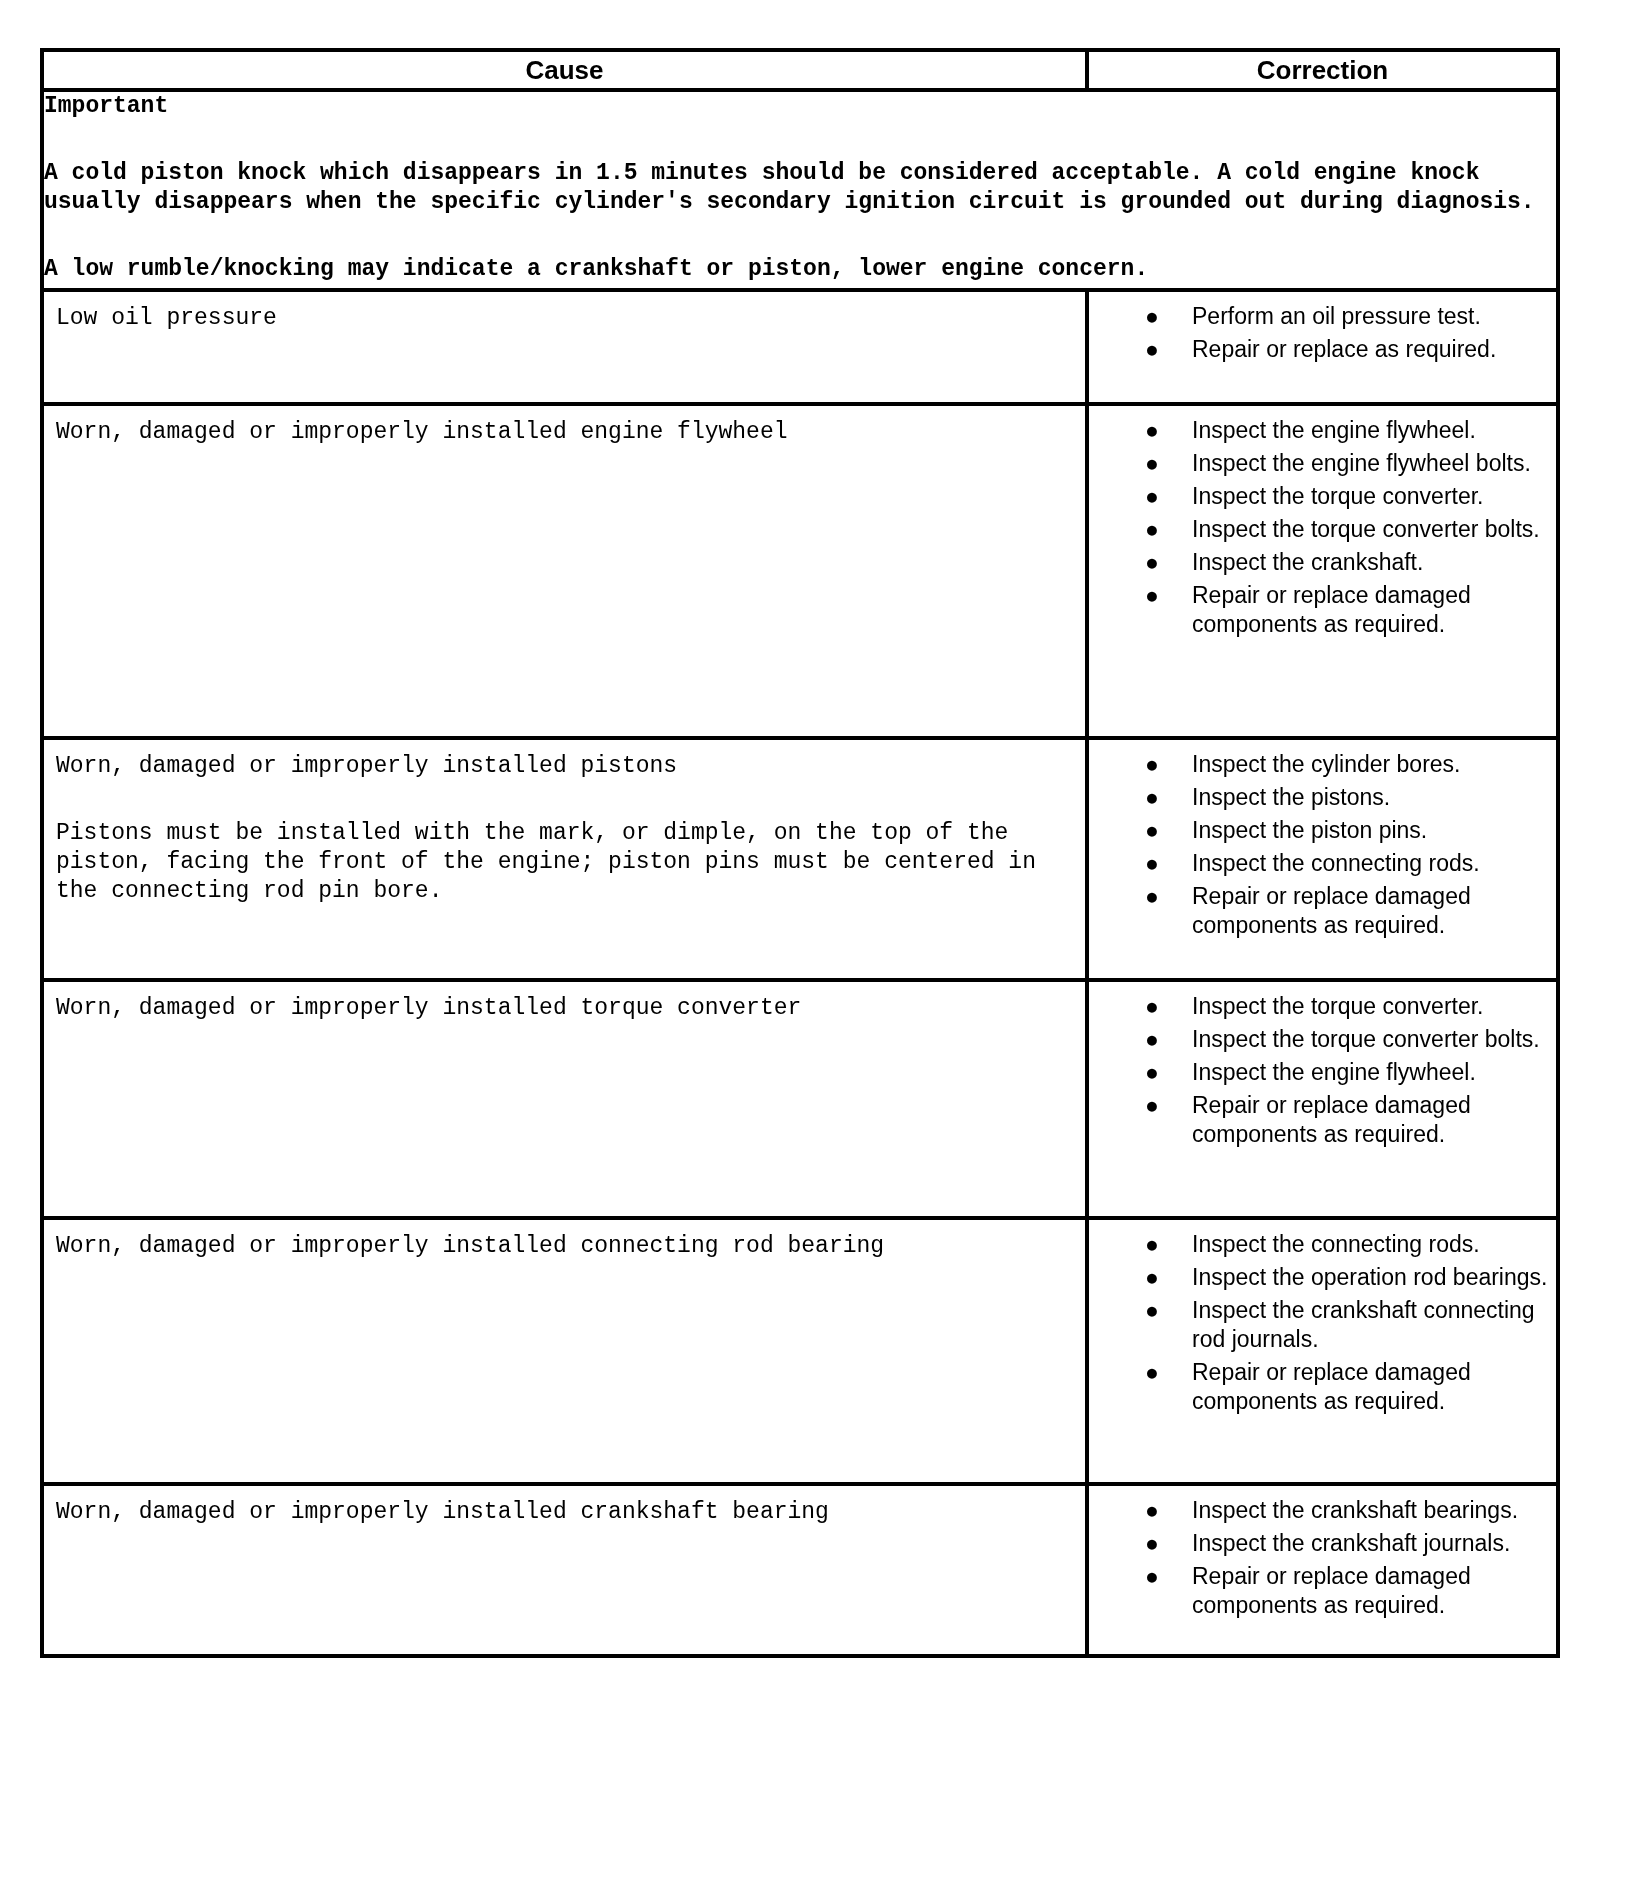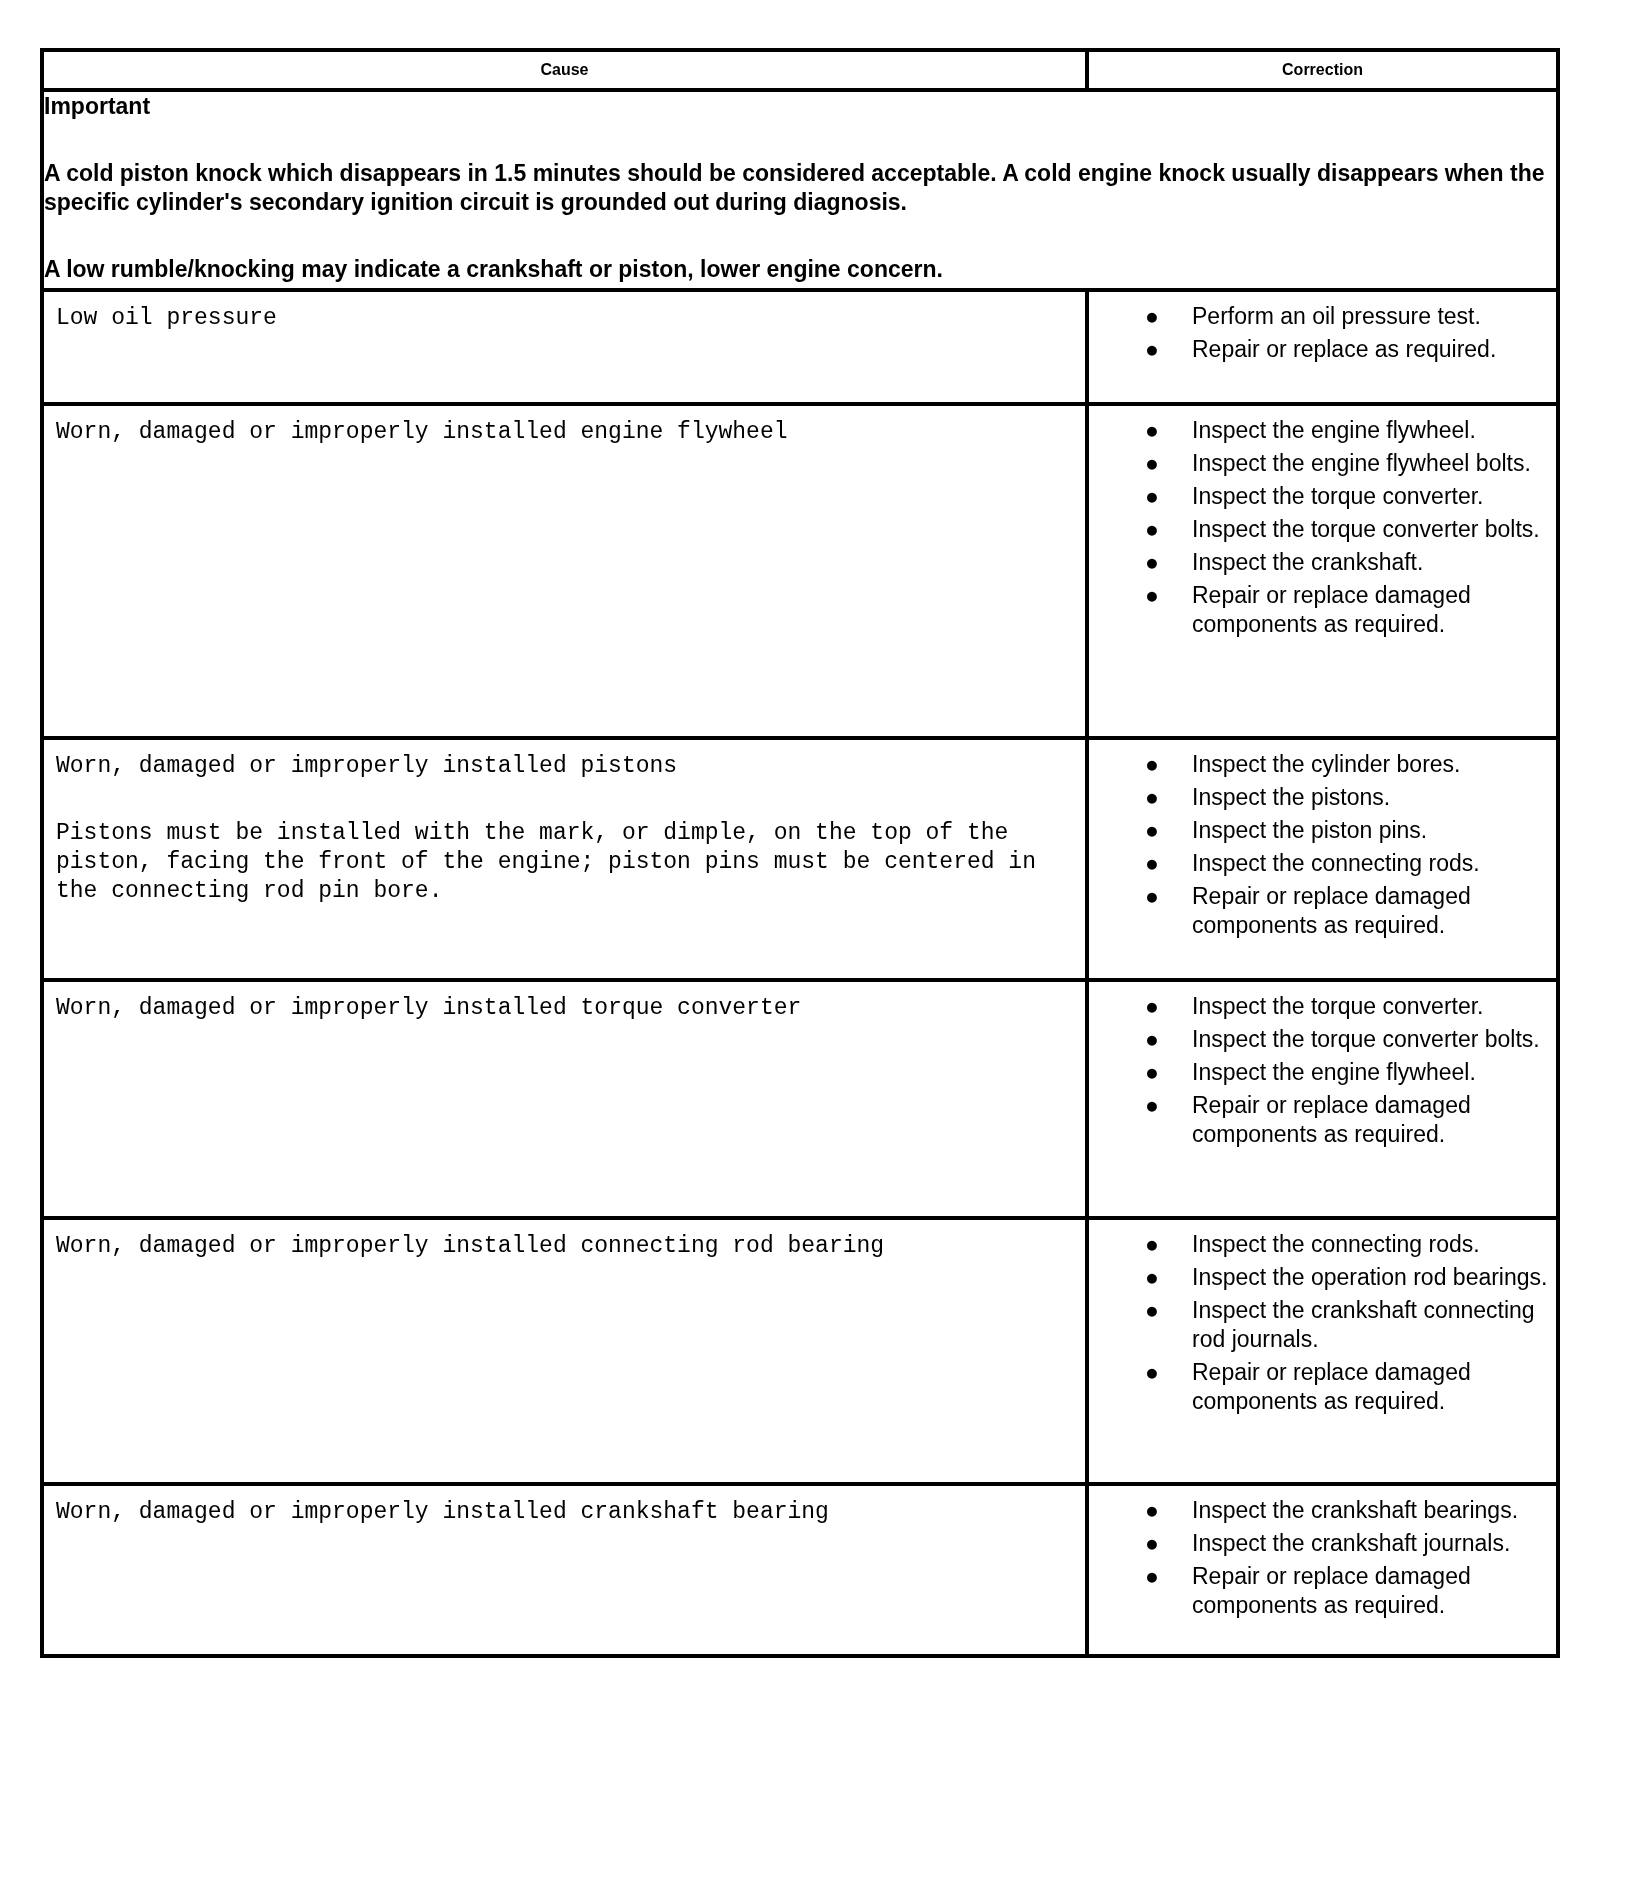--- a/index.html
+++ b/index.html
@@ -2,21 +2,21 @@
 <html><head>
 <meta charset="utf-8">
 <style>
   html, body { margin:0; padding:0; background:#ffffff; }
   body { width:1632px; height:1898px; position:relative; font-family:"Liberation Sans", sans-serif; color:#000; }
   table.tbl {
     position:absolute; left:40px; top:48px; width:1516px;
     border-collapse:collapse; table-layout:fixed;
   }
   .tbl td, .tbl th { border:4px solid #000; vertical-align:top; padding:0; }
-  .tbl th { font-weight:bold; font-size:16px; height:36px; text-align:center; vertical-align:middle; }
+  .tbl th { font-weight:bold; font-size:26px; height:36px; text-align:center; vertical-align:middle; }
   col.c1 { width:1045px; }
   col.c2 { width:471px; }
   .imp { padding:6px 6px 4px 6px; font-weight:bold; font-size:23px; line-height:29px; }
   .imp p { margin:0; }
   .imp p + p { margin-top:38px; }
   .cause { padding:4px 6px; font-size:23px; line-height:29px; }
   .cause p { margin:12px;font-family:Liberation Mono, monospace; }
   .cause p + p { margin-top:38px; }
   ul.corr { list-style:none; margin:0; padding:10px 8px 0 0; font-size:23px; line-height:29px; }
   ul.corr li { position:relative; padding-left:103px; margin-bottom:4px; }
@@ -31,21 +31,21 @@
       <col class="c2">
     </colgroup>
   <thead>
     <tr>
       <th>Cause</th>
       <th>Correction</th>
     </tr>
   </thead>
   <tbody id="tbody">
     <tr>
-      <td colspan="2" class="imp" style="height:196px;">
+      <td colspan="2" class="imp" style="height:196px;font-family:Liberation Mono, monospace;">
         <p>Important</p>
         <p>A cold piston knock which disappears in 1.5 minutes should be considered acceptable. A cold engine knock usually disappears when the specific cylinder's secondary ignition circuit is grounded out during diagnosis.</p>
         <p>A low rumble/knocking may indicate a crankshaft or piston, lower engine concern.</p>
       </td>
     </tr>
   <tr>
         <td class="cause" style="height: 110px;">
           <p>Low oil pressure</p>
         </td>
         <td>

